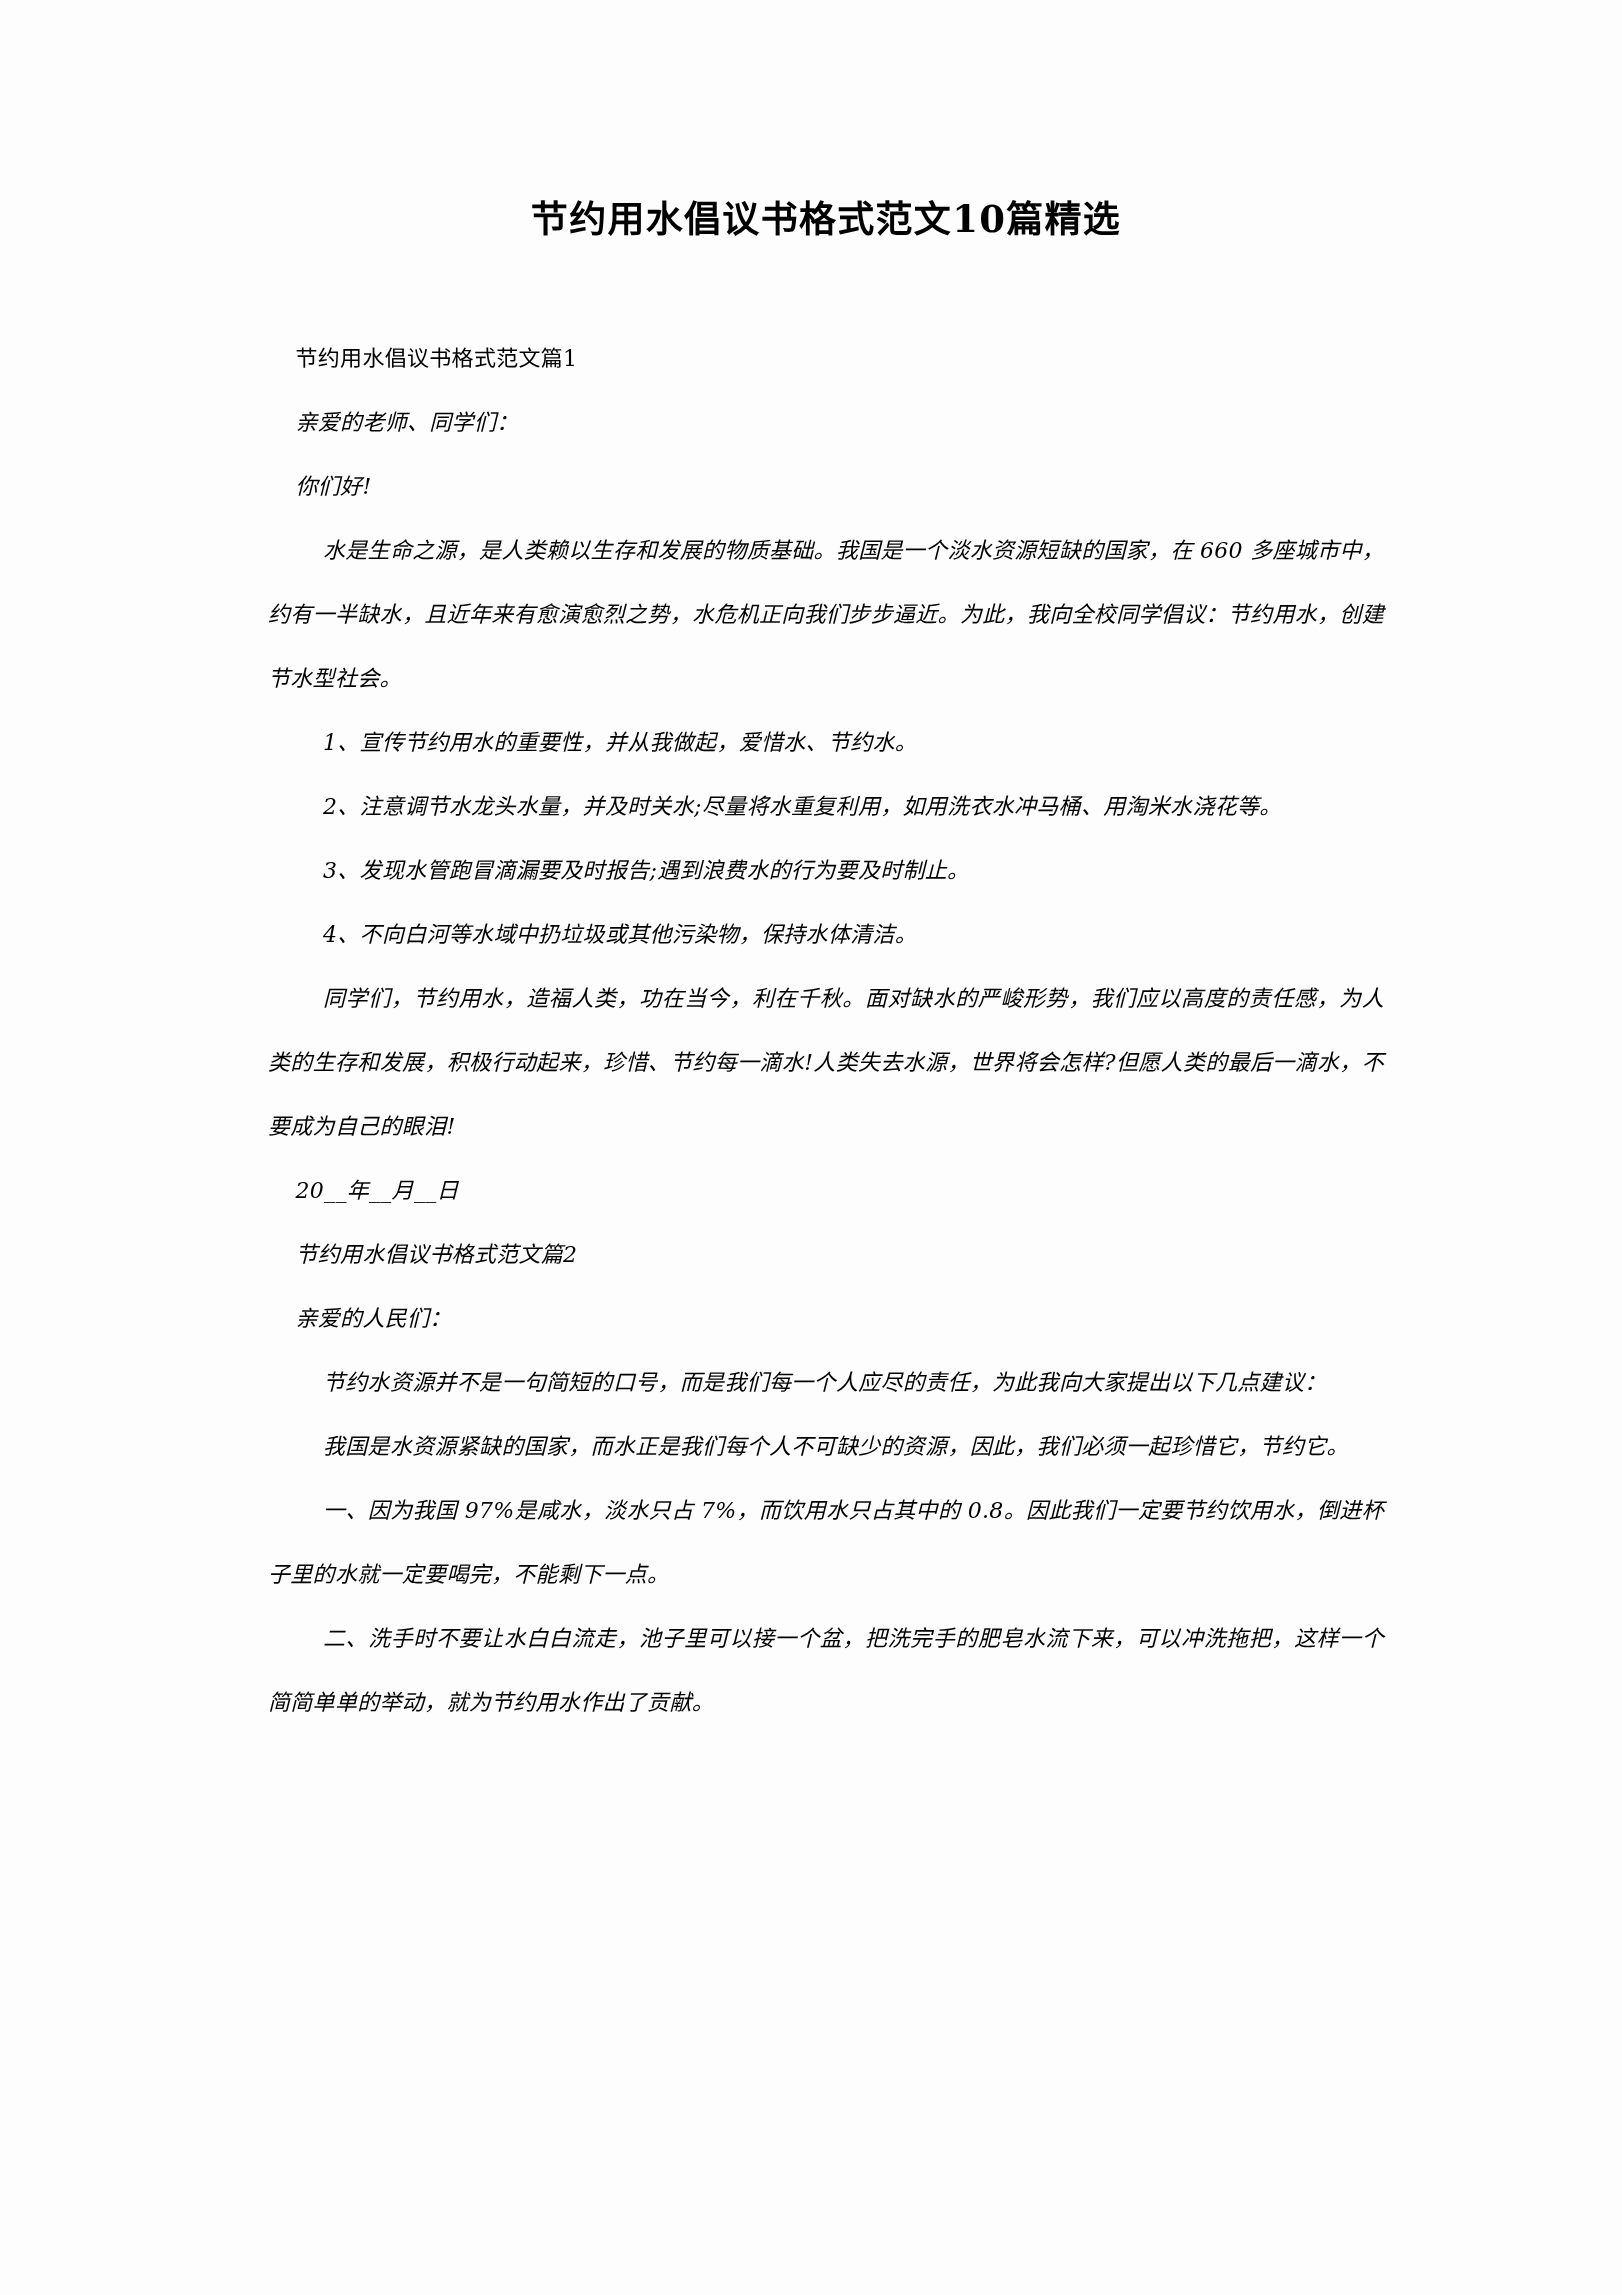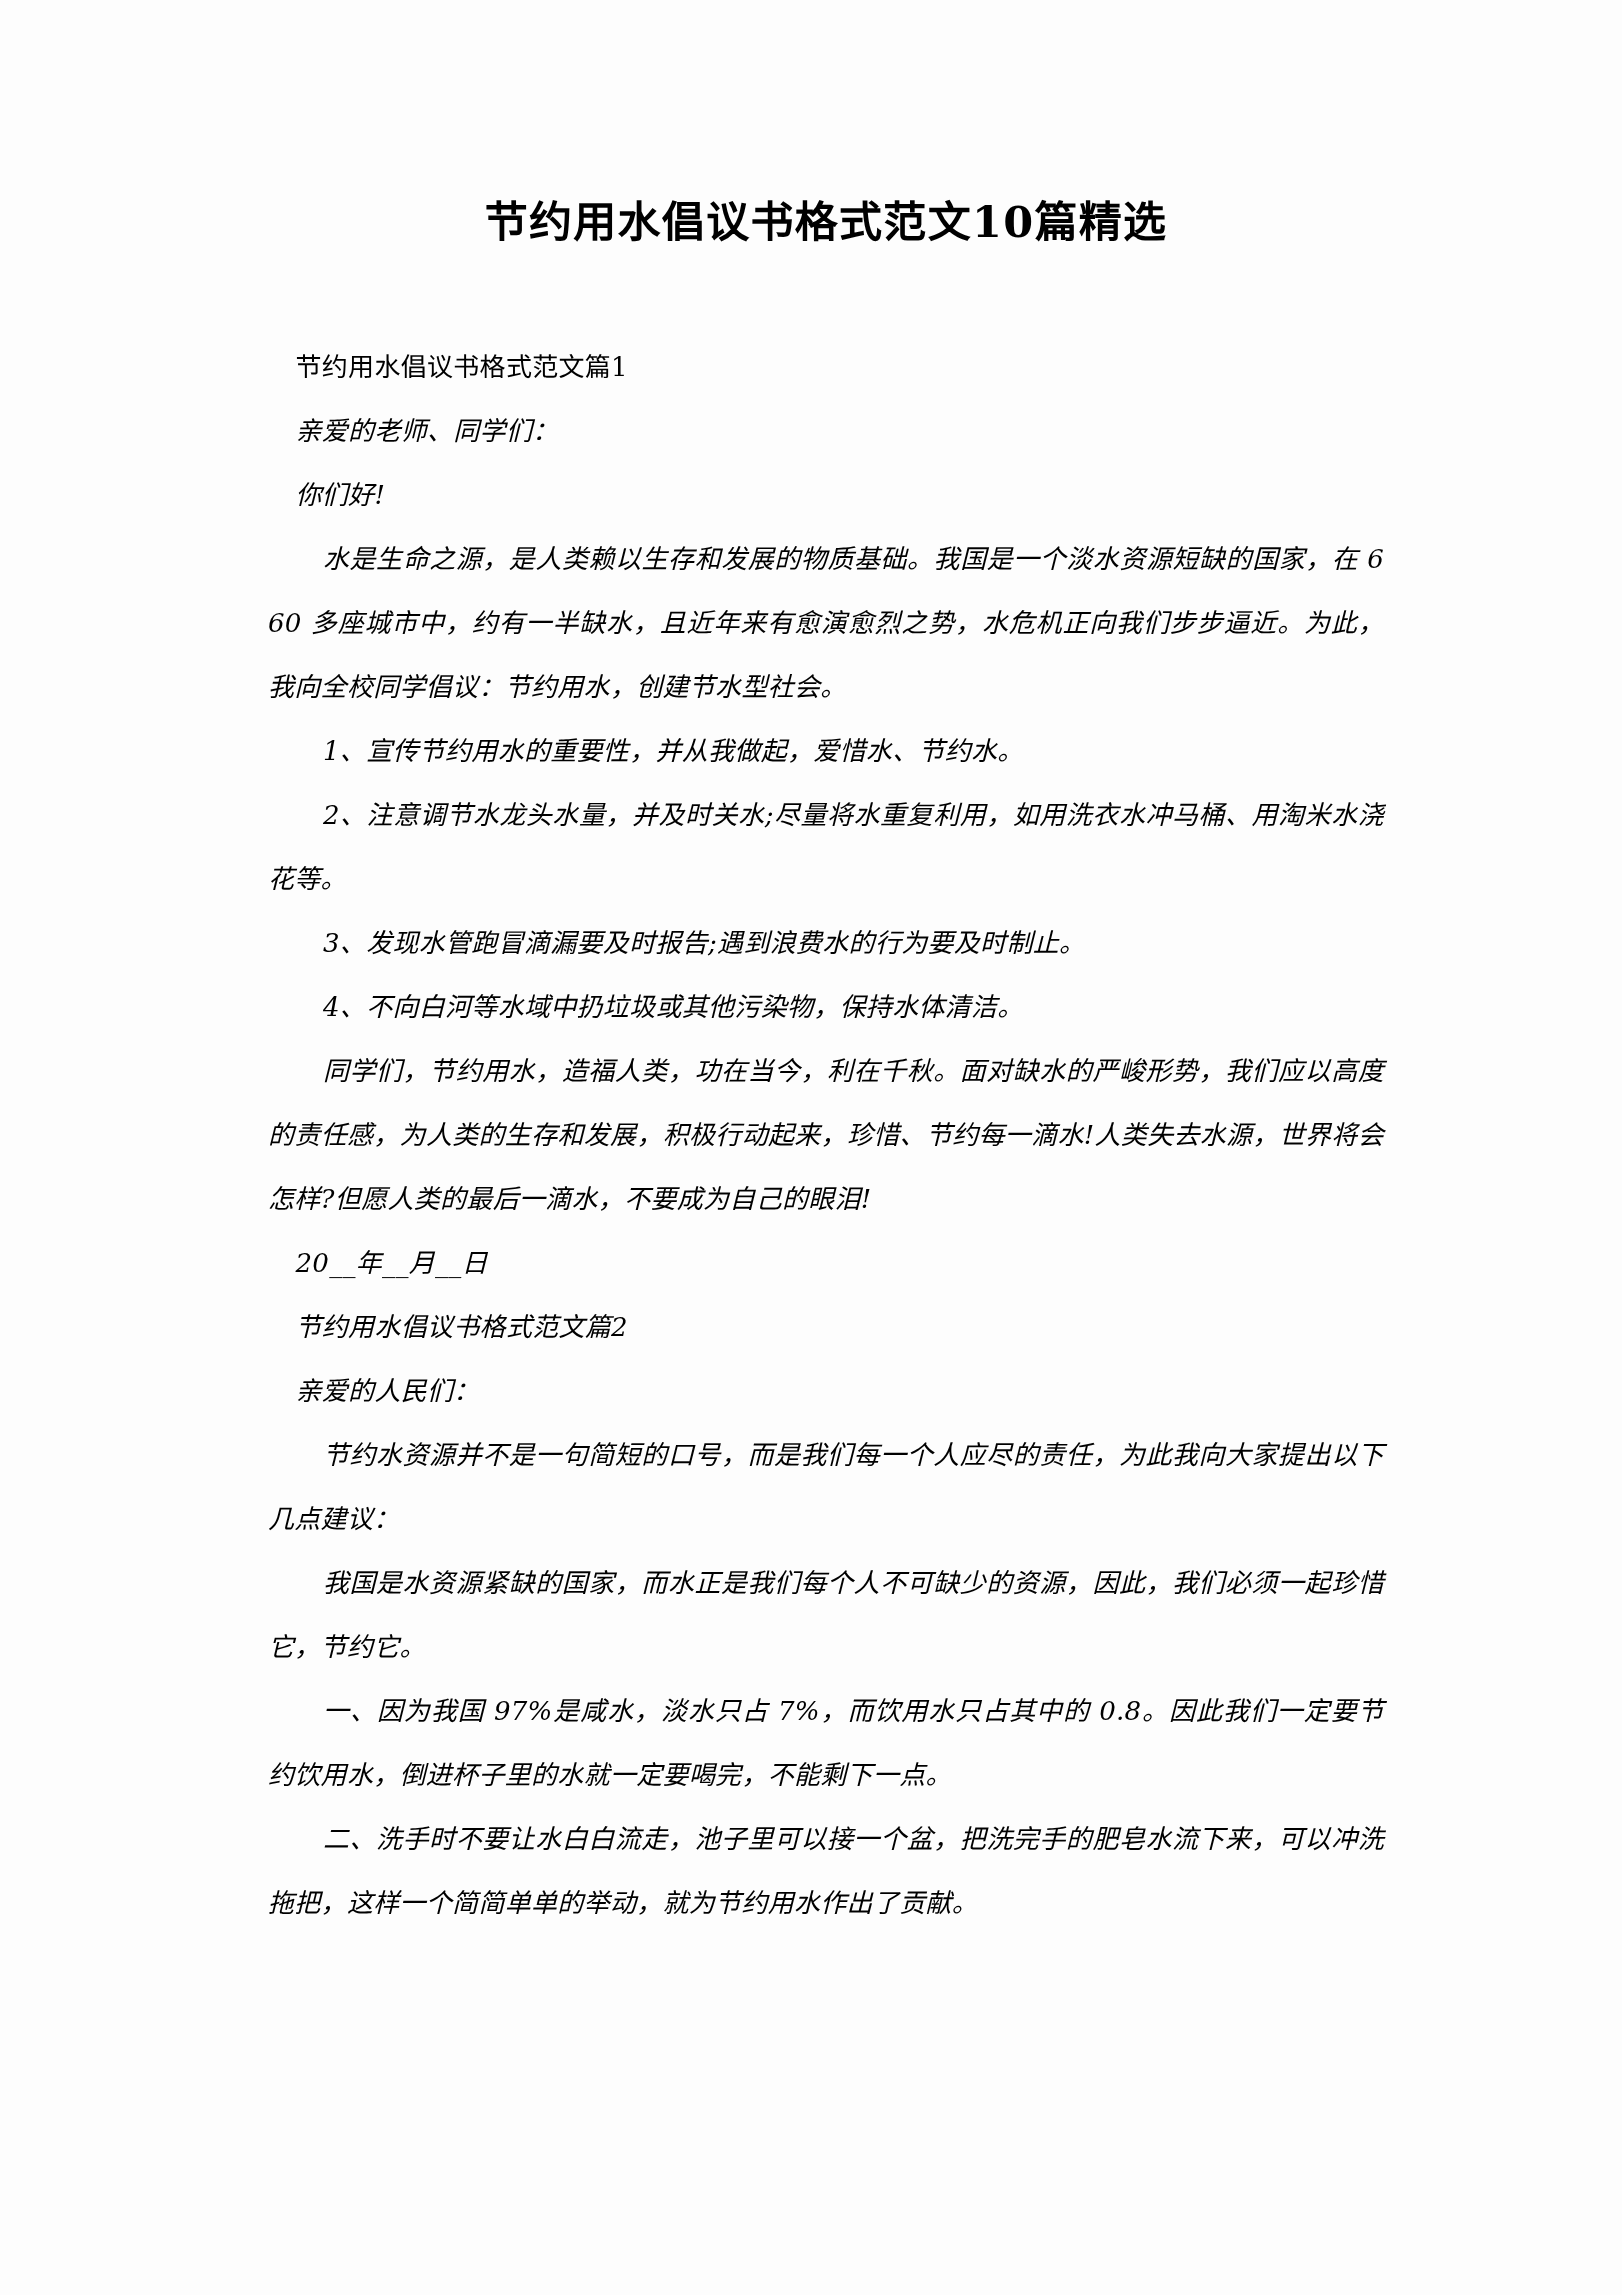--- a/index.html
+++ b/index.html
@@ -23,35 +23,35 @@
   .content {
     position: absolute;
     left: 268px;
     top: 0;
     width: 1116px;
   }
 
   .doc-title {
     font-family: "DejaVu Serif", "Liberation Serif", serif;
     font-weight: 700;
-    font-size: 43px;
+    font-size: 37px;
     line-height: 1.25;
     text-align: center;
     letter-spacing: 1.3px;
     margin-top: 196px;
     margin-bottom: 4px;
     white-space: nowrap;
   }
 
   .body-block {
     margin-top: 85px;
   }
 
   p.para {
-    font-size: 26px;
+    font-size: 22px;
     line-height: 64px;
     margin: 0 0 0 0;
     text-align: justify;
     text-justify: inter-character;
     letter-spacing: 0.3px;
     word-break: break-all;
   }
 
   p.indent {
     text-indent: 55px;

